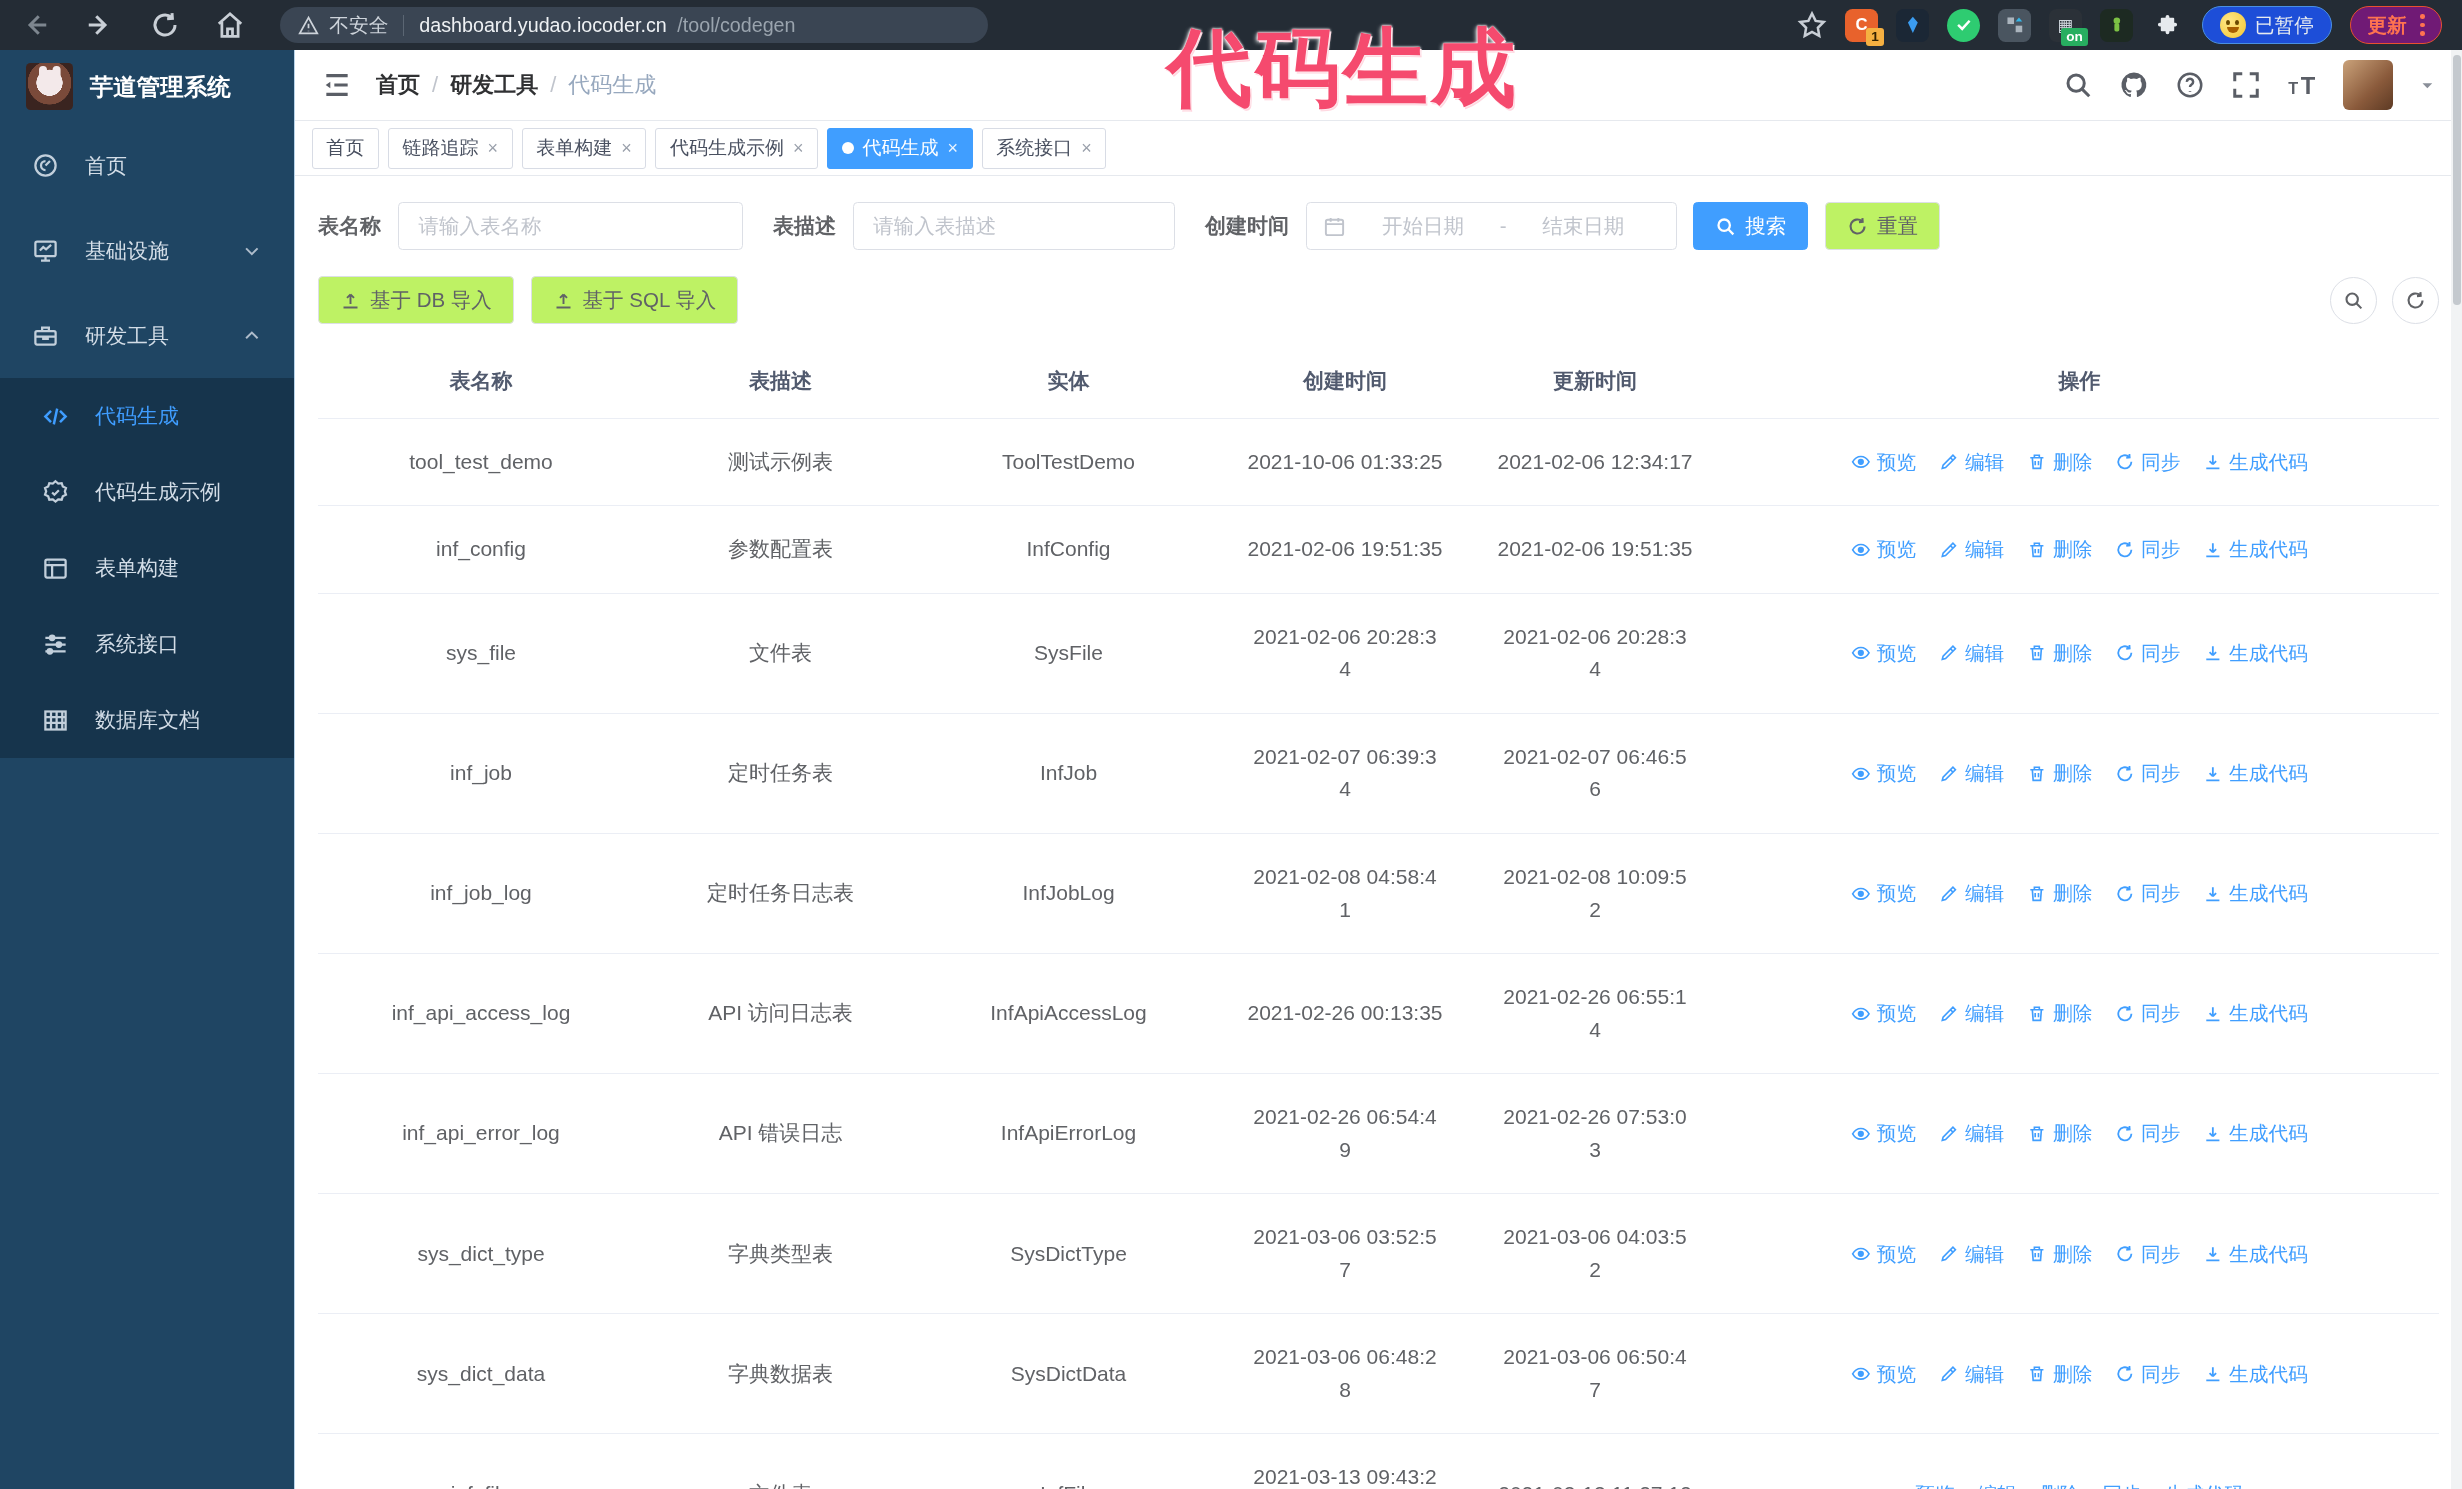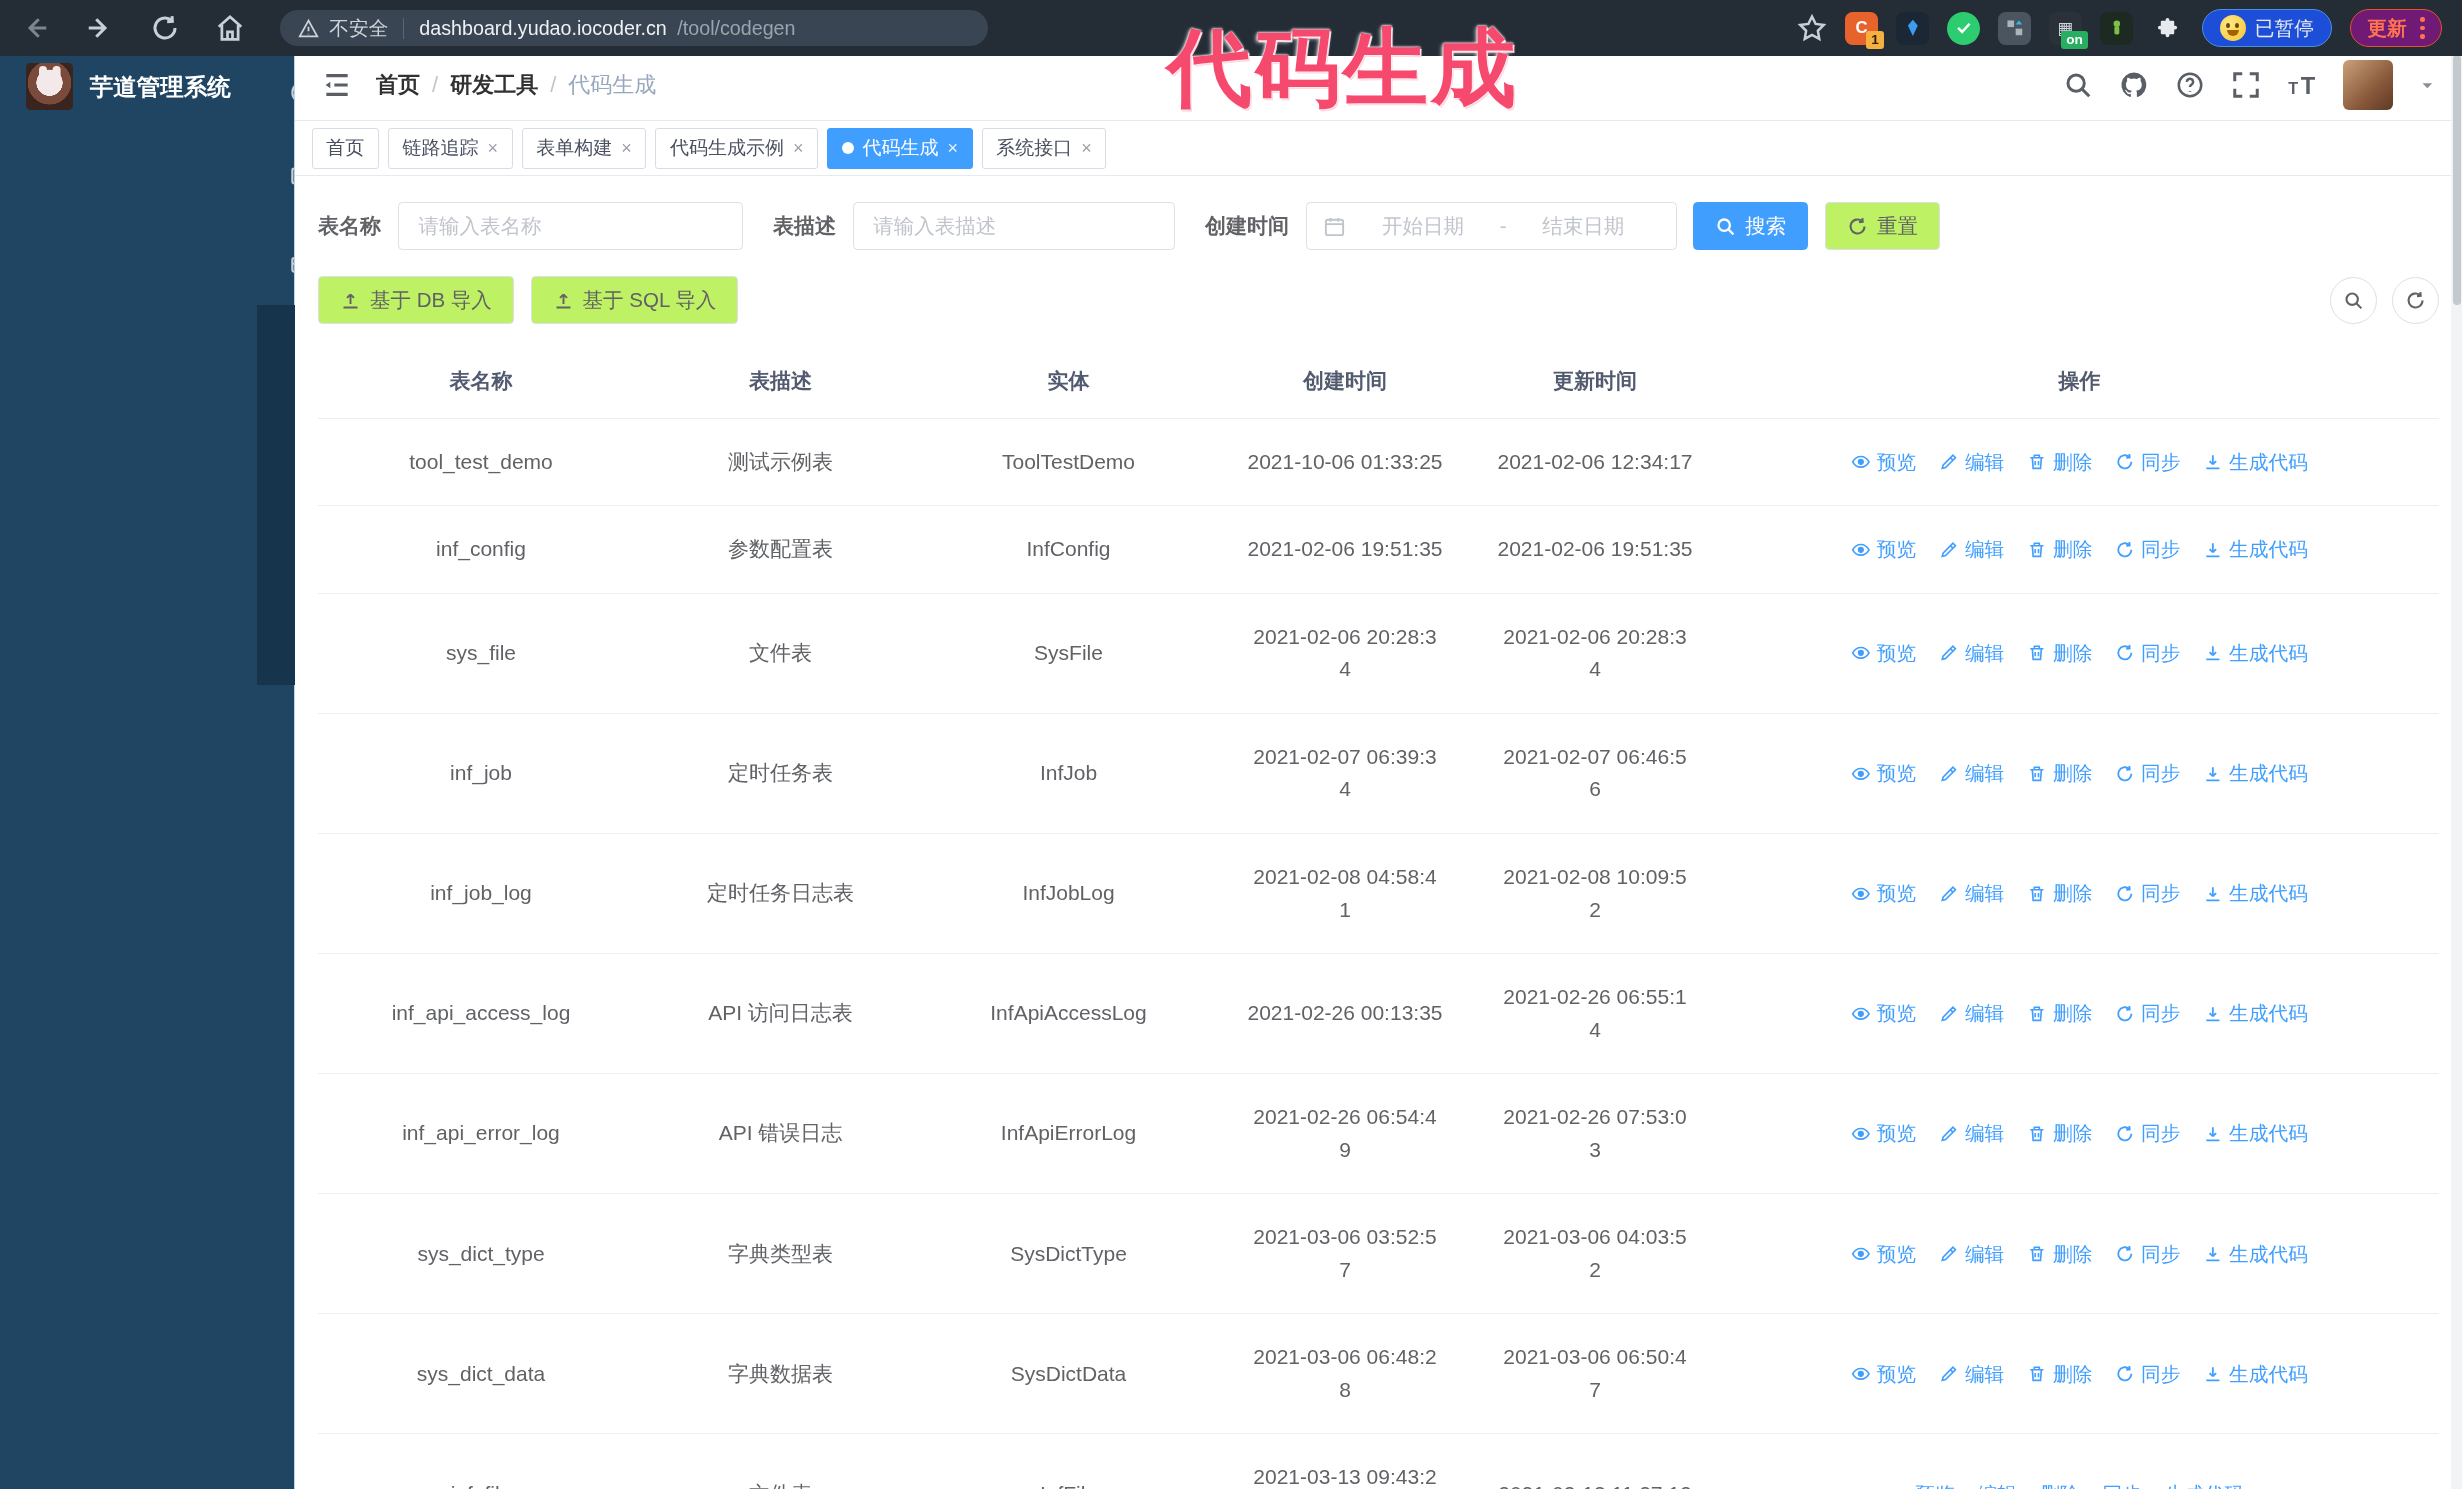--- a/index.html
+++ b/index.html
@@ -1,21 +1,21 @@
 <!DOCTYPE html>
 <html style="font-size:12px"><head>
 <meta charset="utf-8">
 <style>
   * { margin:0; padding:0; box-sizing:border-box; }
   html,body { width:2462px; height:1490px; overflow:hidden; }
   body { font-family:"Liberation Sans","DejaVu Sans",sans-serif; background:#fff; position:relative; }
   svg { display:block; }
 
   
-  .browser-bar { position:absolute; top:0; left:0; width:2462px; height:56px; background:#242c35; display:flex; align-items:center; padding:0 19.7px; gap:35px; z-index:40; }
+  .browser-bar { position:absolute; top:0; left:0; width:2462px; height:50px; background:#242c35; display:flex; align-items:center; padding:0 19.7px; gap:35px; z-index:40; }
   .nav-ic { width:30px; height:30px; color:#c9cfd6; display:flex; align-items:center; justify-content:center; flex:0 0 auto; }
   .nav-ic.dim { color:#7d868f; }
   .url-pill { width:708px; height:36px; background:#3a4553; border-radius:18px; display:flex; align-items:center; padding:0 18px; gap:10.6px; color:#cdd3da; font-size:19.7px; }
   .url-divider { width:0.8px; height:21px; background:#5b6673; margin:0 4.5px; }
   .url-host { color:#eef1f4; }
   .url-path { color:#9aa4ae; }
   .chrome-right { margin-left:auto; display:flex; align-items:center; gap:18px; }
   .ext-ic { width:33px; height:33px; border-radius:7.6px; display:flex; align-items:center; justify-content:center; font-size:16.7px; font-weight:bold; position:relative; flex:0 0 auto; }
   .ext-badge { position:absolute; right:-6px; bottom:-4.5px; background:#f5b041; color:#332200; font-size:13.6px; line-height:1; padding:2.3px 5.3px; border-radius:3px; font-weight:bold; }
   .ext-badge.green { background:#27ae60; color:#fff; }
@@ -27,21 +27,21 @@
   .emoji-face:after { content:""; position:absolute; left:6.8px; top:15px; width:12px; height:6px; border-radius:0 0 12px 12px; background:#a85f00; }
   .dots-v { display:flex; flex-direction:column; gap:3.8px; margin-left:4.5px; }
   .dots-v i { width:4.5px; height:4.5px; border-radius:50%; background:#ff7350; }
 
   
   .annotation { position:absolute; left:1167px; top:10.6px; z-index:60; font-size:85px; font-weight:bold; letter-spacing:3px; color:#f54a6e;
     text-shadow:0 0 1.5px #fff,0 0 3px #fff,1.5px 1.5px 0 #ffd3dd,-1.5px 1.5px 4.5px #ffffffcc; }
 
   
   .app { position:absolute; top:50px; left:0; right:0; bottom:0; display:flex; }
-  .sidebar { width:295px; background:#1f4563; color:#cfd9e4; flex:0 0 auto; display:flex; border-right:1.5px solid #b9d4ea; }
+  .sidebar { width:295px; background:#1f4563; color:#cfd9e4; flex:0 0 auto; display:flex; flex-direction:column; border-right:1.5px solid #b9d4ea; }
   .logo-row { height:73px; display:flex; align-items:center; gap:16.7px; padding:0 26px; }
   .logo-img { width:47px; height:47px; border-radius:4.5px; background:radial-gradient(circle at 50% 42%, #f3e9ea 0 36%, #7a4a3a 37% 60%, #3a2420 61%); position:relative; overflow:hidden; flex:0 0 auto; }
   .logo-img:before { content:""; position:absolute; left:13px; top:3px; width:7.6px; height:15px; background:#f3e9ea; border-radius:3.8px; box-shadow:13.6px 0 0 #f3e9ea; }
   .logo-title { color:#fff; font-size:23.5px; font-weight:bold; white-space:nowrap; }
   .menu { flex:1; }
   .menu-item { height:85px; display:flex; align-items:center; padding:0 32px; gap:26px; font-size:21px; color:#d3dde7; cursor:pointer; }
   .menu-item .mi-icon { width:27px; height:27px; color:#c2cfdb; flex:0 0 auto; }
   .menu-item .chev { margin-left:auto; color:#aebccb; width:19.7px; height:19.7px; }
   .submenu { background:#16344c; }
   .submenu .menu-item { height:76px; padding-left:42px; }

